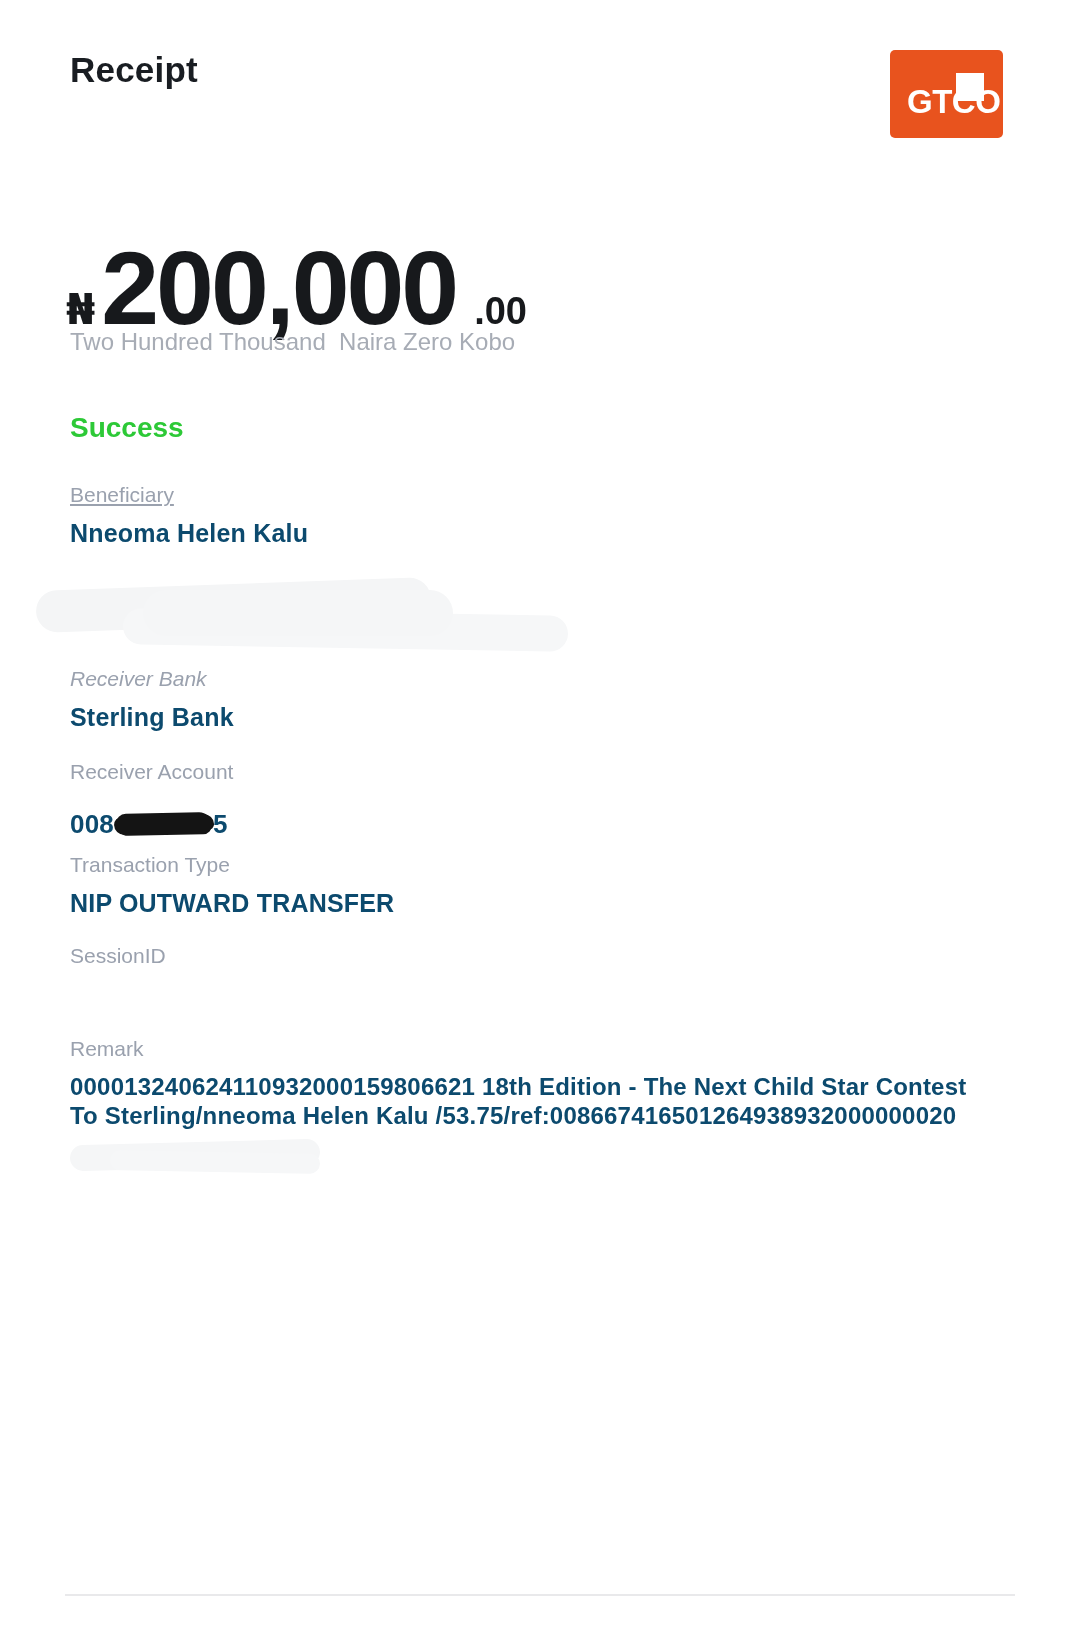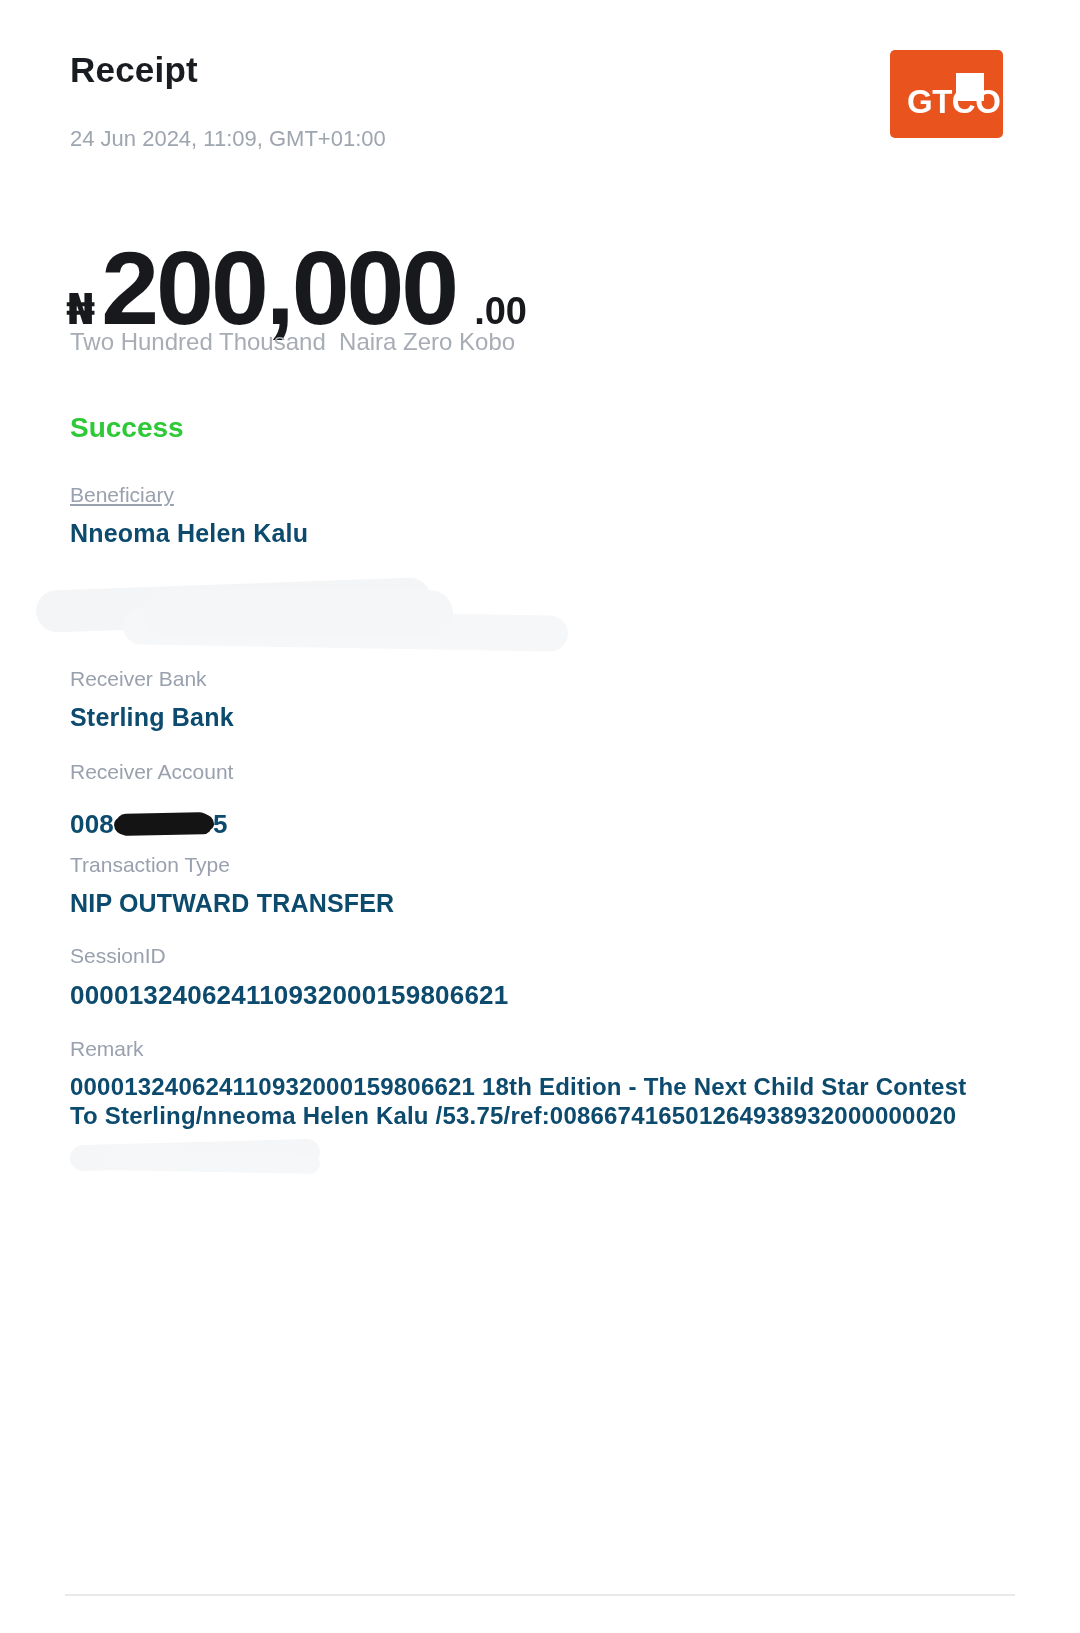--- a/index.html
+++ b/index.html
@@ -104,21 +104,21 @@
   }
   .fvalue {
     font-size: 25px;
     font-weight: 700;
     color: #0c4a6e;
     letter-spacing: 0.2px;
   }
 
   .lbl-beneficiary   { left: 70px; top: 483px; text-decoration: underline; }
   .val-beneficiary   { left: 70px; top: 519px; }
-  .lbl-receiver-bank { left: 70px; top: 667px; }
+  .lbl-receiver-bank { left: 70px; top: 667px; font-style: italic; }
   .val-receiver-bank { left: 70px; top: 703px; }
   .lbl-receiver-acct { left: 70px; top: 760px; }
   .val-receiver-acct { left: 70px; top: 796px; font-size: 26px; margin-top: 13px; }
   .lbl-txn-type      { left: 70px; top: 853px; }
   .val-txn-type      { left: 70px; top: 889px; }
   .lbl-session       { left: 70px; top: 944px; }
   .val-session       { left: 70px; top: 980px; font-size: 26px; }
   .lbl-remark        { left: 70px; top: 1037px; }
   .val-remark        { left: 70px; top: 1072px; width: 960px; font-size: 24px; line-height: 29px; }
 
@@ -155,21 +155,20 @@
     width: 950px; height: 2px;
     background: #e9e9eb;
   }
 </style>
 </head>
 <body>
 
 <div class="page">
 
   <div class="abs title">Receipt</div>
-  <div class="abs datetime">24 Jun 2024, 11:09, GMT+01:00</div>
 
   <div class="abs logo">
     <span class="logo-square"></span>
     <span class="logo-text">GTCO</span>
   </div>
 
   <div class="abs amount-row">
     <span class="naira">₦</span>
     <span class="amount-main">200,000</span>
     <span class="amount-kobo">.00</span>
@@ -192,21 +191,20 @@
 
   <div class="abs flabel lbl-receiver-acct">Receiver Account</div>
   <div class="abs fvalue val-receiver-acct">
     <span>008</span><span class="scribble"></span><span>5</span>
   </div>
 
   <div class="abs flabel lbl-txn-type">Transaction Type</div>
   <div class="abs fvalue val-txn-type">NIP OUTWARD TRANSFER</div>
 
   <div class="abs flabel lbl-session">SessionID</div>
-  <div class="abs fvalue val-session">000013240624110932000159806621</div>
 
   <div class="abs flabel lbl-remark">Remark</div>
   <div class="abs fvalue val-remark">
     <div>000013240624110932000159806621 18th Edition - The Next Child Star Contest</div>
     <div>To Sterling/nneoma Helen Kalu /53.75/ref:008667416501264938932000000020</div>
   </div>
 
   <div class="abs smudge smudge-remark">
     <span class="blob b1"></span>
       <span class="blob b2"></span>

